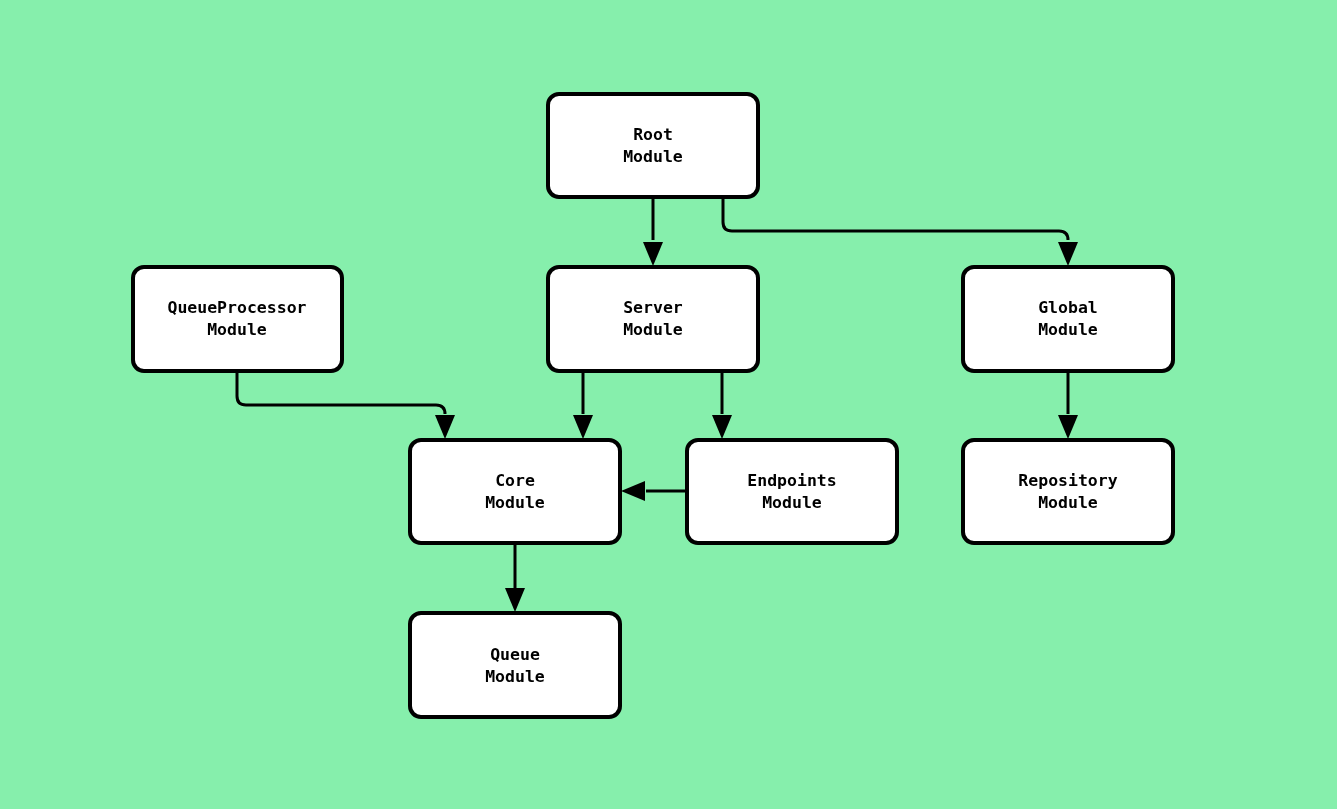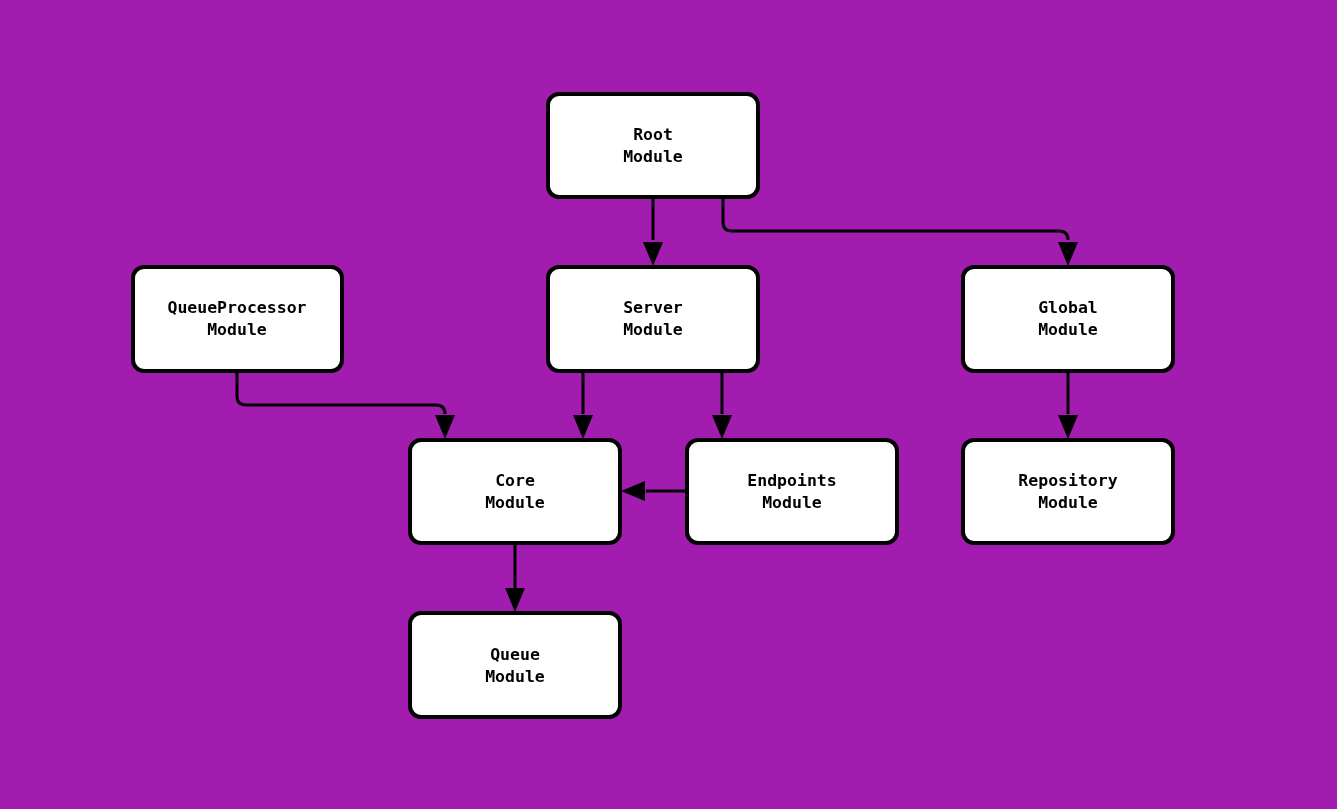--- a/index.html
+++ b/index.html
@@ -4,21 +4,21 @@
 <style>
   html, body {
     margin: 0;
     padding: 0;
     background: #ffffff;
   }
   #canvas {
     position: relative;
     width: 1337px;
     height: 809px;
-    background: #a21caf;
+    background: #86efac;
     overflow: hidden;
     font-family: "DejaVu Sans Mono", "Liberation Mono", monospace;
     text-decoration: underline;
   }
   #graph-svg {
     position: absolute;
     top: 0;
     left: 0;
     width: 1337px;
     height: 809px;

